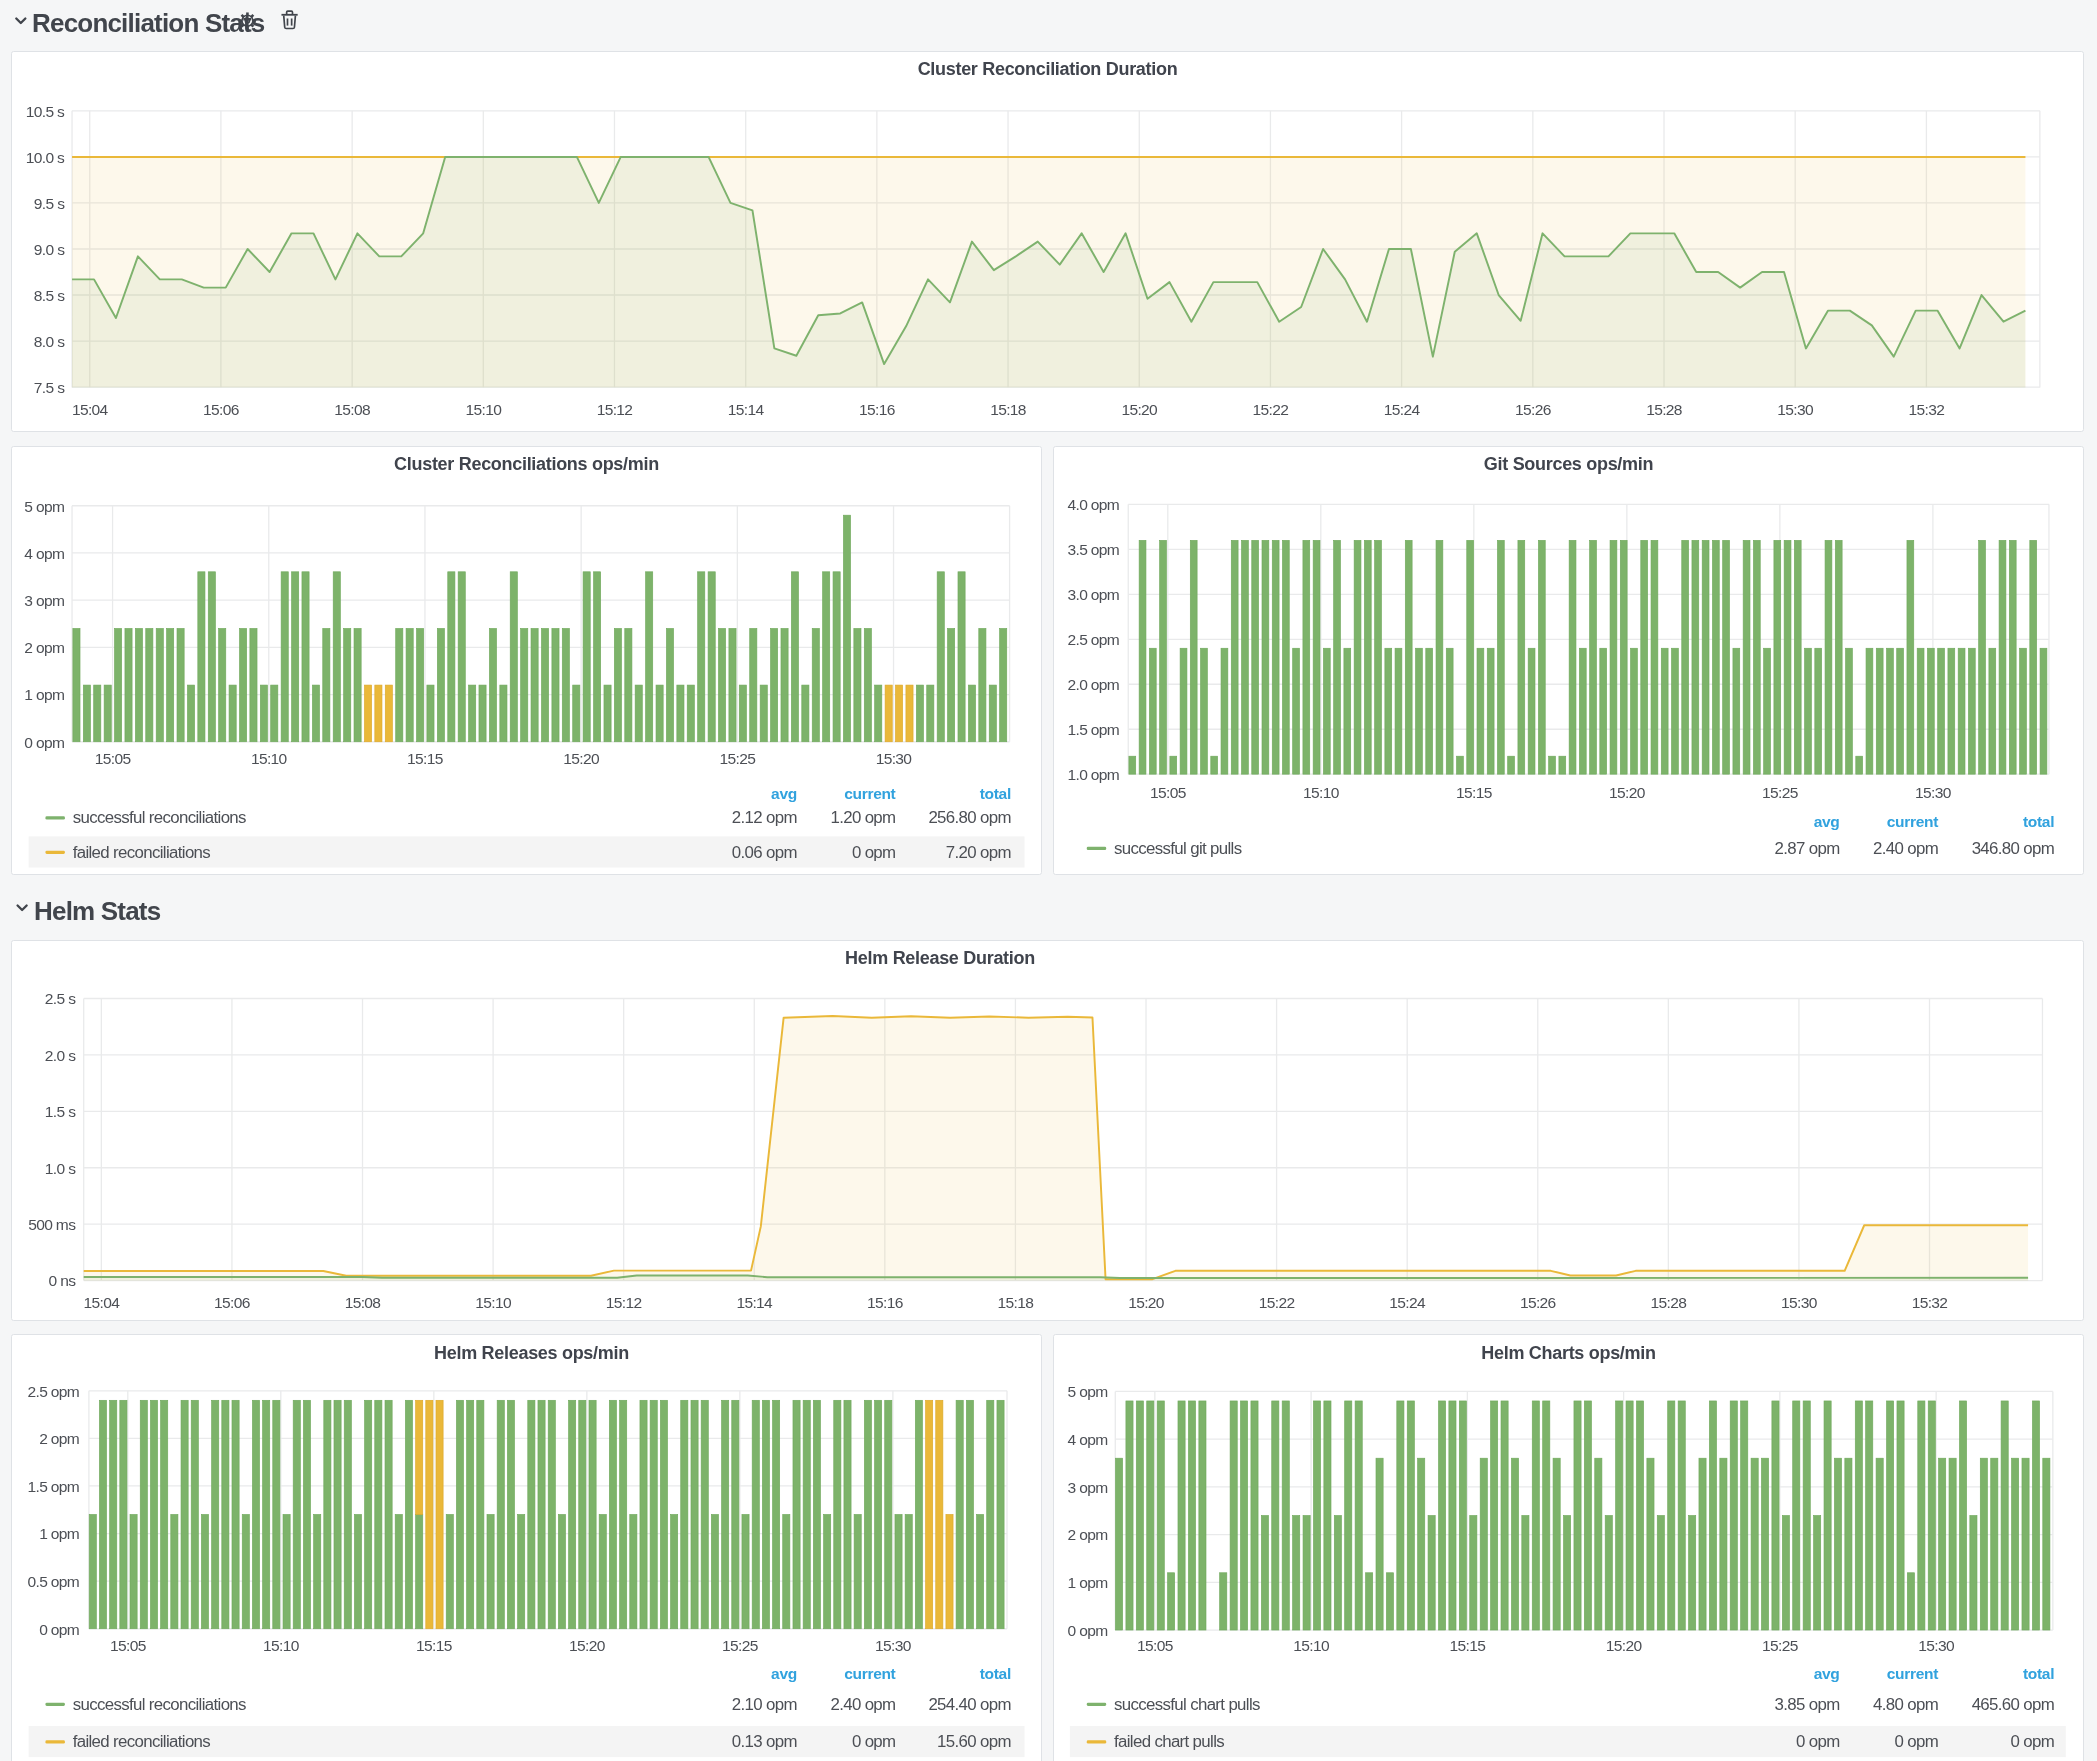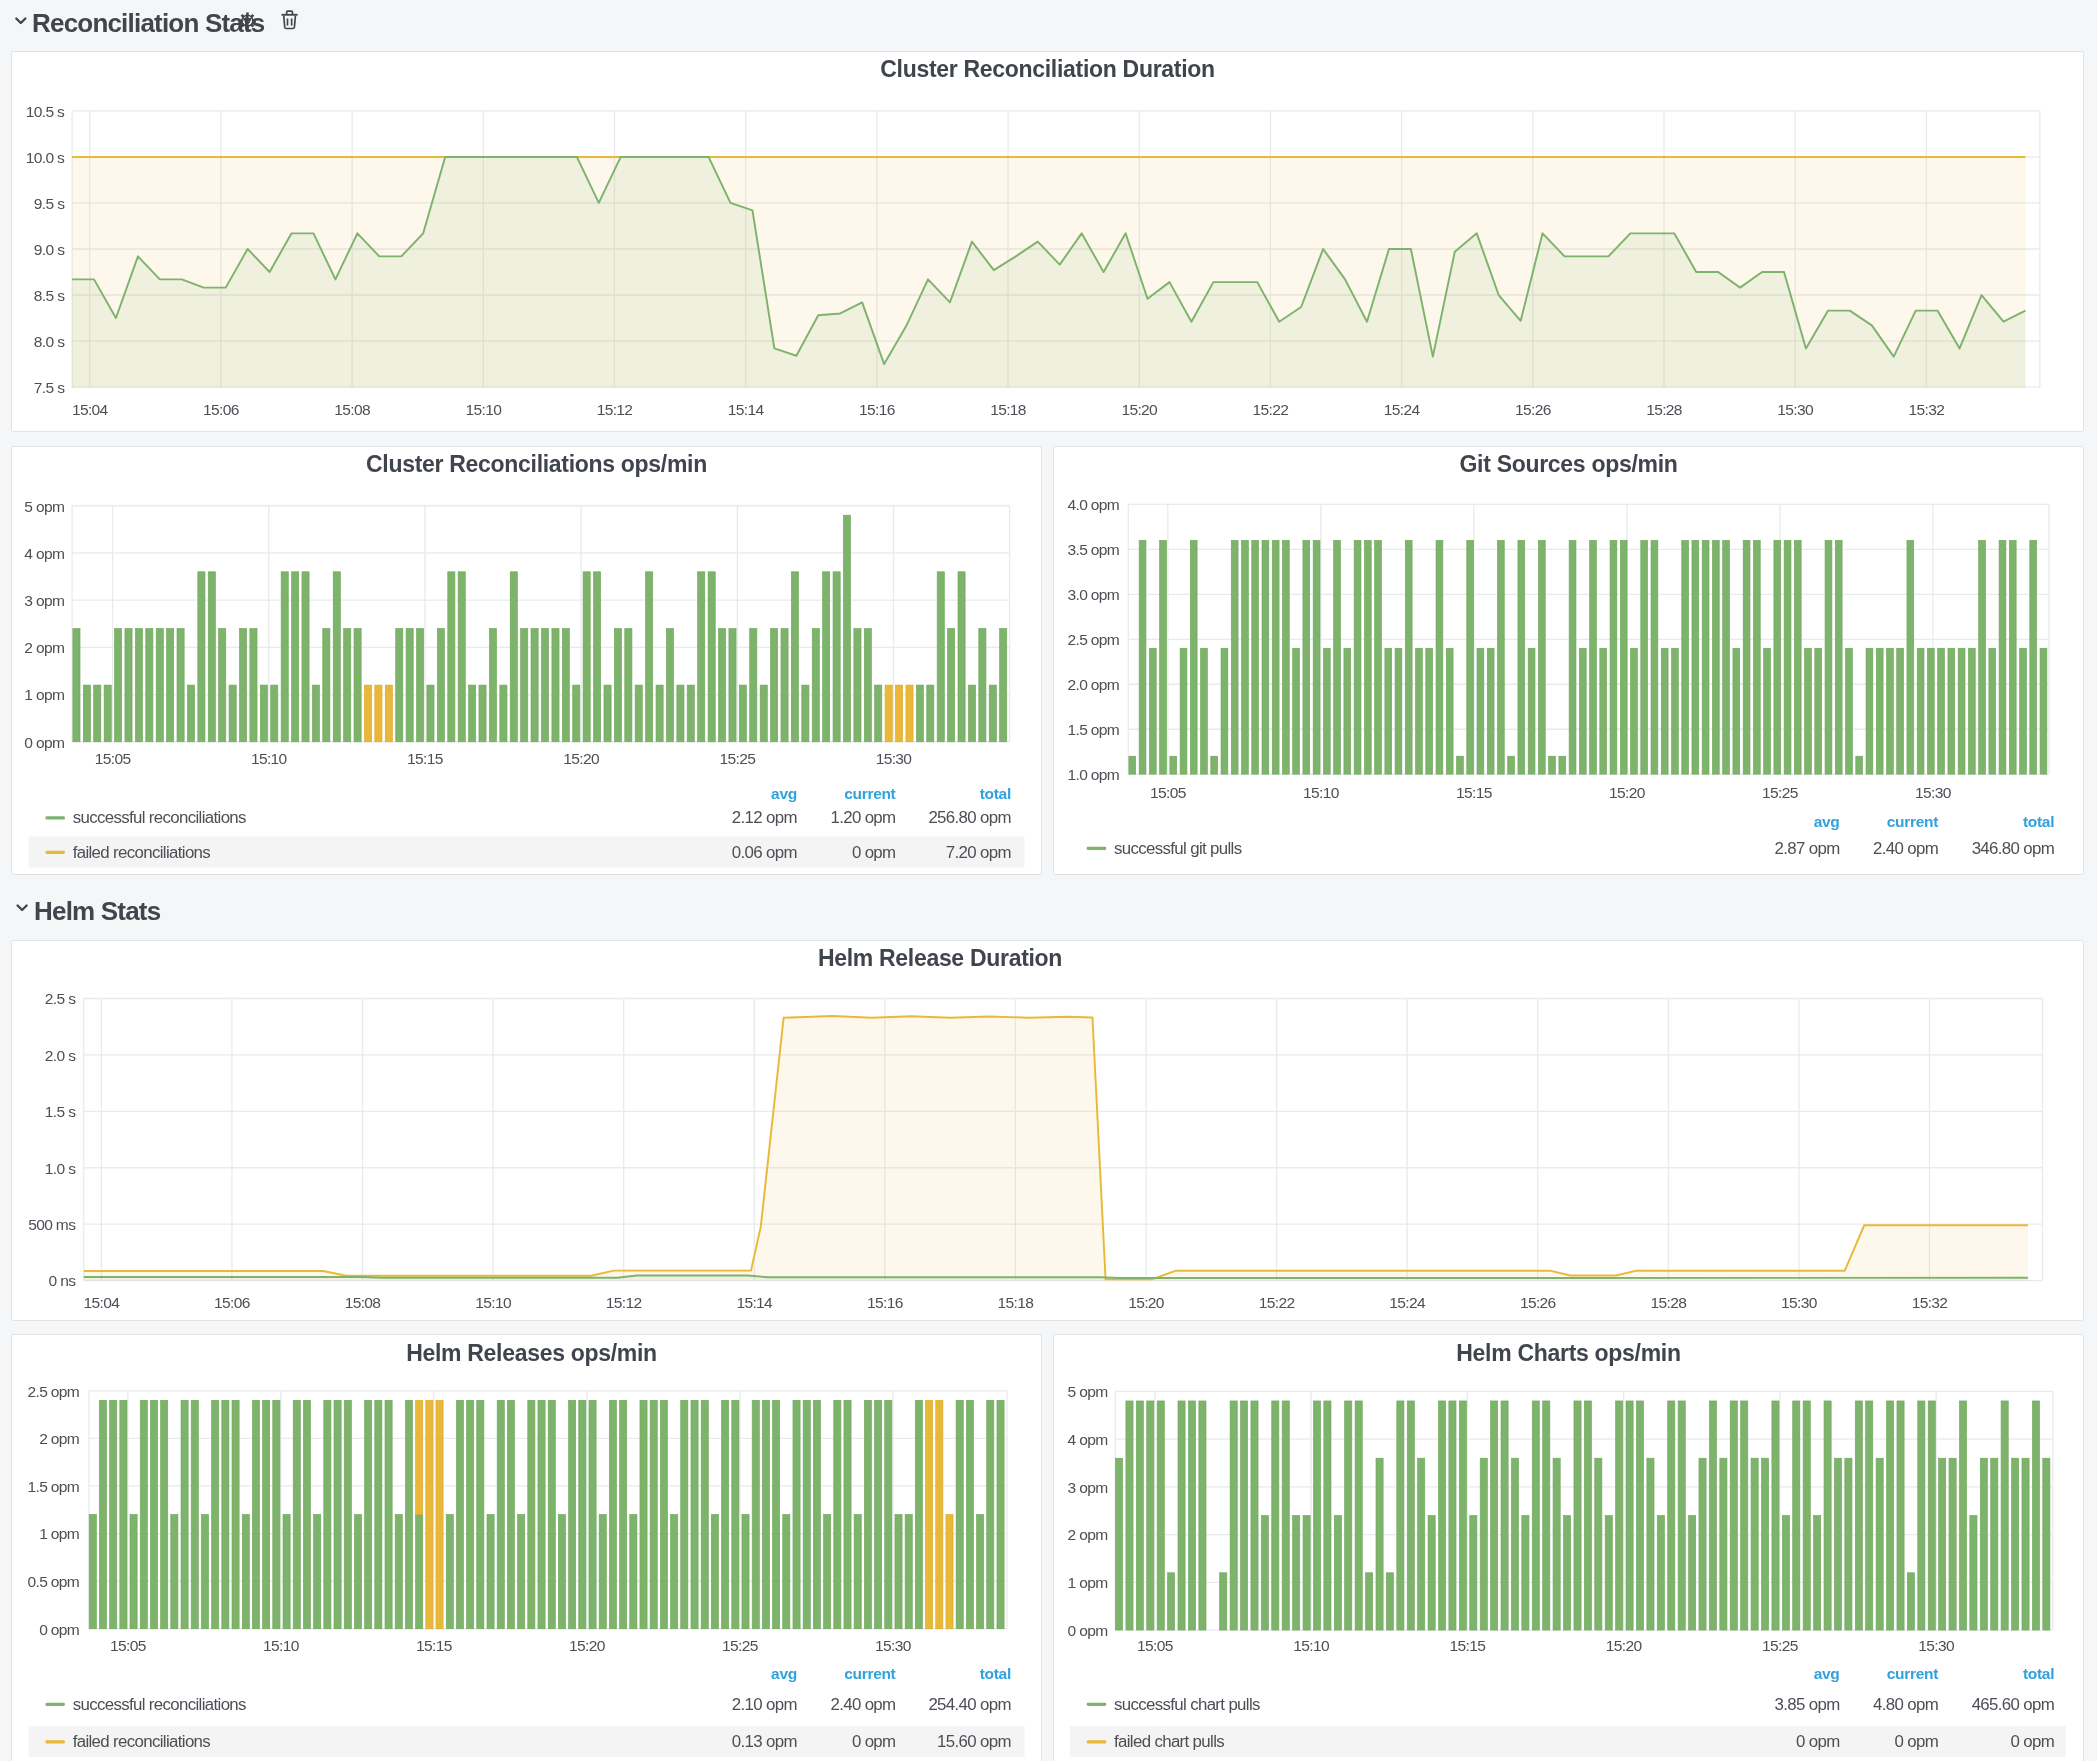--- a/index.html
+++ b/index.html
@@ -1,25 +1,25 @@
 <!DOCTYPE html>
 <html style="font-size:10.4px"><head><meta charset="utf-8"><style>
 * { margin:0; padding:0; box-sizing:border-box; }
 html,body { width:2097px; height:1761px; background:#f5f6f7;
   font-family:"Liberation Sans",sans-serif; overflow:hidden; position:relative; }
 .panel { position:absolute; background:#ffffff; border:1.3px solid #dfe2e6; border-radius:2.6px; }
-.ptitle { position:absolute; text-align:center; font-size:23px; font-weight:bold; letter-spacing:-0.3px; color:#40444d; height:23px; line-height:23px; }
+.ptitle { position:absolute; text-align:center; font-size:18px; font-weight:bold; letter-spacing:-0.3px; color:#40444d; height:23px; line-height:23px; }
 .shead { position:absolute; font-size:26px; font-weight:bold; color:#41454c; letter-spacing:-0.8px; }
 svg.overlay { position:absolute; left:0; top:0; }
 </style></head>
 <body>
 <div class="panel" style="left:11px;top:51px;width:2073px;height:381px;"></div>
 <div class="ptitle" style="left:11px;top:58px;width:2073px;">Cluster Reconciliation Duration</div>
 <div class="panel" style="left:11px;top:446px;width:1031px;height:429px;"></div>
-<div class="ptitle" style="left:11px;top:453px;width:1031px;margin-left:10px;">Cluster Reconciliations ops/min</div>
+<div class="ptitle" style="left:11px;top:453px;width:1031px;">Cluster Reconciliations ops/min</div>
 <div class="panel" style="left:1053px;top:446px;width:1031px;height:429px;"></div>
 <div class="ptitle" style="left:1053px;top:453px;width:1031px;">Git Sources ops/min</div>
 <div class="panel" style="left:11px;top:940px;width:2073px;height:381px;"></div>
 <div class="ptitle" style="left:11px;top:947px;width:1858px;">Helm Release Duration</div>
 <div class="panel" style="left:11px;top:1334px;width:1031px;height:430px;"></div>
 <div class="ptitle" style="left:11px;top:1342px;width:1041px;">Helm Releases ops/min</div>
 <div class="panel" style="left:1053px;top:1334px;width:1031px;height:430px;"></div>
 <div class="ptitle" style="left:1053px;top:1342px;width:1031px;">Helm Charts ops/min</div>
 <div class="shead" style="left:32px;top:8.4px;">Reconciliation Stats</div>
 <div class="shead" style="left:34px;top:896px;">Helm Stats</div>

